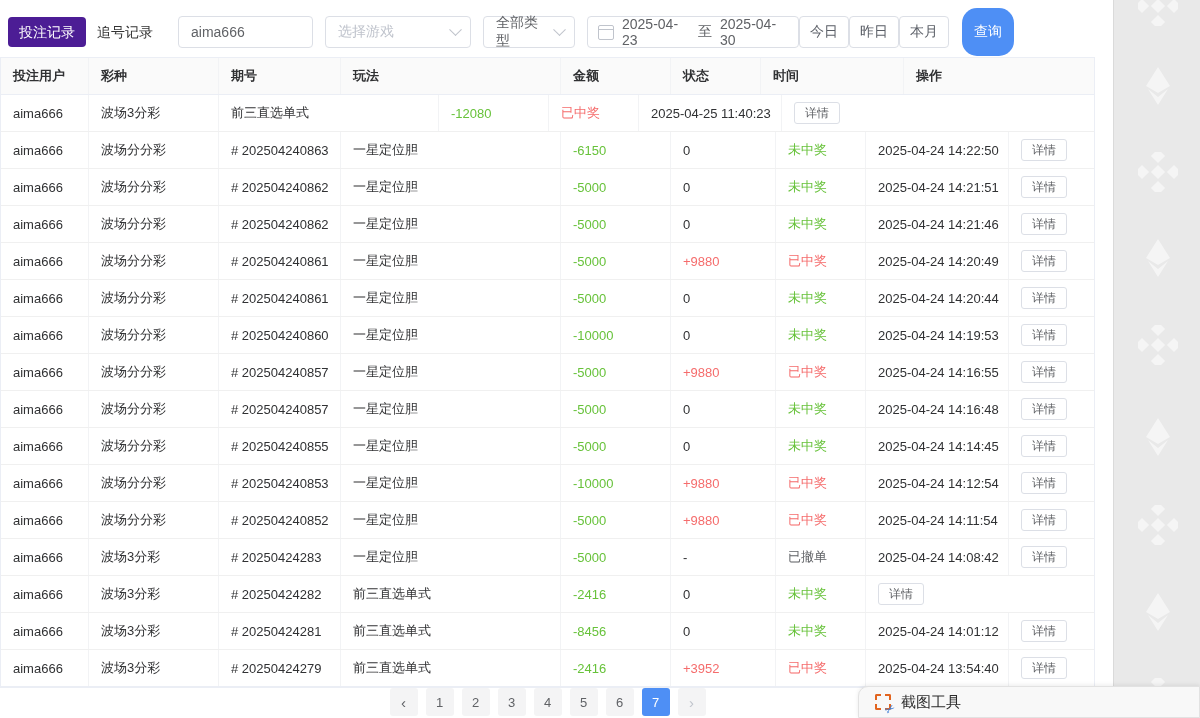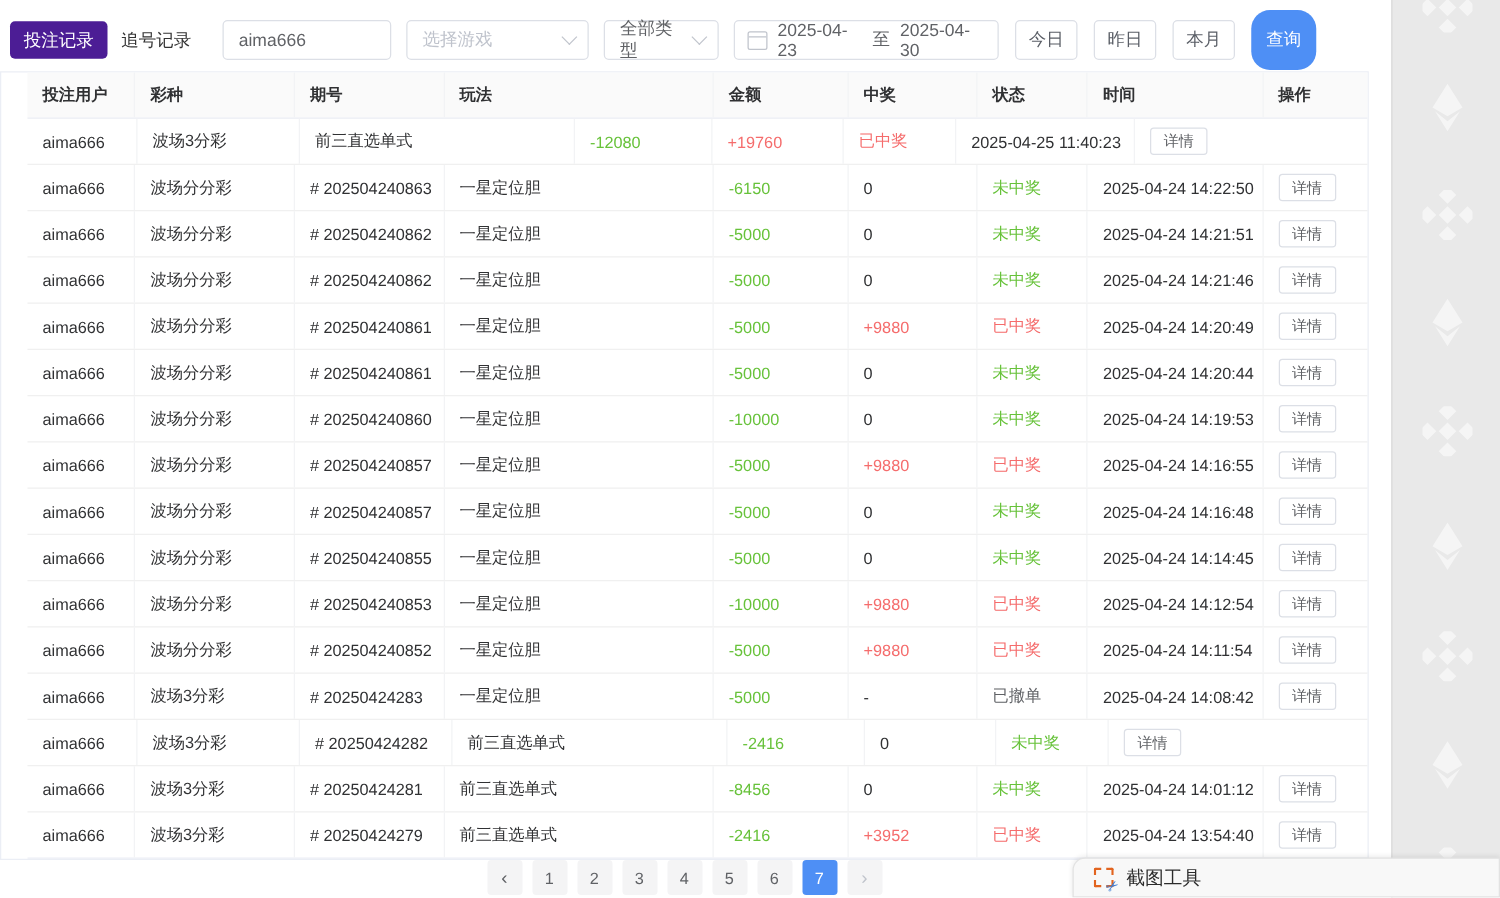--- a/index.html
+++ b/index.html
@@ -31,27 +31,27 @@
   .select{justify-content:space-between;padding:0 10px 0 12px;cursor:pointer;}
   .select-game{width:146px;margin-left:12px;color:#bfc3cc;}
   .select-type{width:92px;margin-left:12px;}
   .chev{width:8px;height:8px;border-right:1.5px solid #c0c4cc;border-bottom:1.5px solid #c0c4cc;
     transform:rotate(45deg) translate(-2px,-2px);flex:0 0 auto;margin-left:8px;}
   .date-box{width:212px;margin-left:12px;padding:0 10px;cursor:pointer;color:#606266;justify-content:center;}
   .cal-icon{width:14px;height:13px;border:1px solid #c0c4cc;border-radius:2px;
     position:relative;margin-right:8px;flex:0 0 auto;background:#fff;}
   .cal-icon:before{content:"";position:absolute;left:0;right:0;top:3px;height:1px;background:#c0c4cc;}
   .date-box .sep{margin:0 8px;color:#606266;}
-  .mini-btn{width:50px;margin-left:13px;justify-content:center;cursor:pointer;color:#5a5e66;}
+  .mini-btn{width:50px;justify-content:center;cursor:pointer;color:#5a5e66;}
   .query-btn{width:52px;height:48px;margin-left:13px;border:none;border-radius:15px;
     background:#4e8ff5;color:#fff;font-size:14px;cursor:pointer;font-family:inherit;}
   
   .table{
     position:absolute;top:57px;left:0;width:1095px;z-index:2;background:#fff;
-    border:1px solid #ebeef5;box-sizing:border-box;font-size:13px;color:#303133;padding-left:21px;
+    border:1px solid #ebeef5;box-sizing:border-box;font-size:13px;color:#303133;
   }
   .tr{display:flex;align-items:stretch;border-bottom:1px solid #f0f0f0;height:36px;}
   .tr:last-child{border-bottom:1px solid #ebeef5;}
   .thead .tr{background:#fafafa;height:36px;font-weight:bold;color:#303133;}
   .td{box-sizing:border-box;padding:0 8px 0 12px;display:flex;align-items:center;
     border-right:1px solid #f2f3f5;overflow:hidden;white-space:nowrap;}
   .td:last-child{border-right:none;}
   .c0{width:88px;}.c1{width:130px;}.c2{width:122px;}.c3{width:220px;}
   .c4{width:110px;}.c5{width:105px;}.c6{width:90px;}.c7{width:143px;}.c8{width:85px;}
   .amount{color:#67c23a;}
@@ -172,33 +172,31 @@
 </div>
 
 <div class="table">
   <div class="thead" id="table-head">
       <div class="tr">
         <div class="td c0">投注用户</div>
         <div class="td c1">彩种</div>
         <div class="td c2">期号</div>
         <div class="td c3">玩法</div>
         <div class="td c4">金额</div>
-        <div class="td c5">中奖</div>
         <div class="td c6">状态</div>
         <div class="td c7">时间</div>
         <div class="td c8">操作</div>
       </div>
     </div>
   <div class="tbody" id="table-body">
       <div class="tr">
         <div class="td c0">aima666</div>
         <div class="td c1">波场3分彩</div>
         <div class="td c3">前三直选单式</div>
         <div class="td c4 amount">-12080</div>
-        <div class="td c5 win-pos">+19760</div>
         <div class="td c6 status-win">已中奖</div>
         <div class="td c7">2025-04-25 11:40:23</div>
         <div class="td c8">
           <button class="detail-btn">详情</button>
         </div>
       </div>
       <div class="tr">
         <div class="td c0">aima666</div>
         <div class="td c1">波场分分彩</div>
         <div class="td c2"># 202504240863</div>

